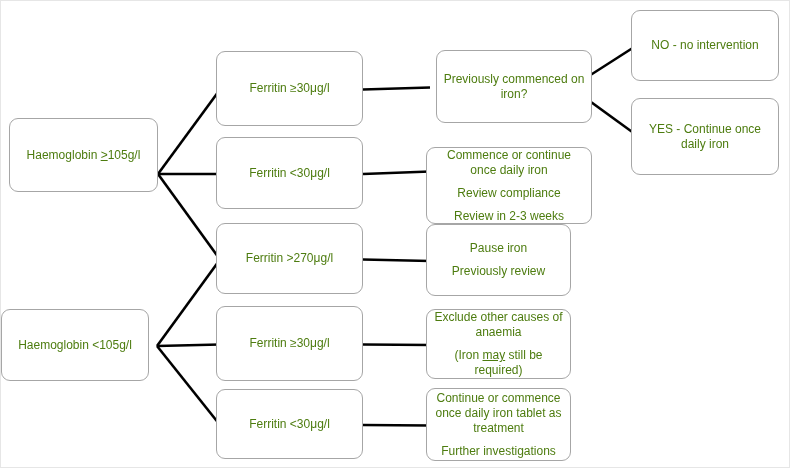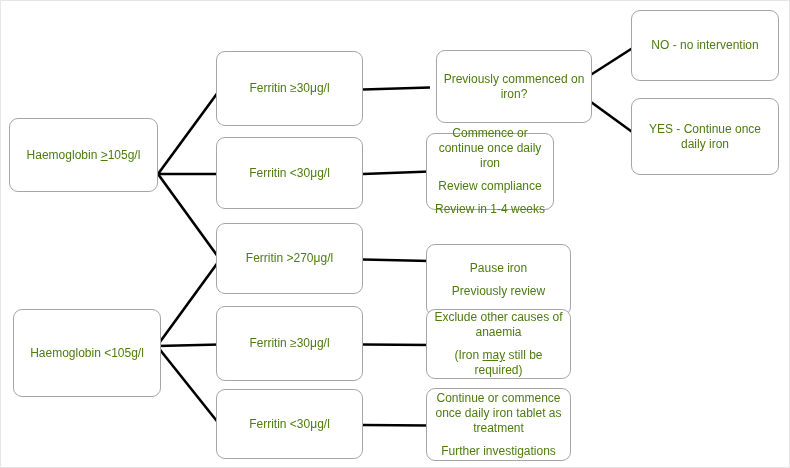--- a/index.html
+++ b/index.html
@@ -27,29 +27,29 @@
     font-size:12px;
     line-height:1.25;
     color:#4d7c0f;
     padding:4px 6px;
     z-index:1;
   }
   .node p{margin:4px 0;}
   .u{text-decoration:underline;}
   
   #n-hb_high{left:8px;   top:117px; width:149px; height:74px;}
-  #n-hb_low {left:12px;   top:308px; width:148px; height:88px;}
+  #n-hb_low {left:0;   top:308px; width:148px; height:72px;}
   #n-f1     {left:215px; top:50px;  width:147px; height:75px;}
   #n-f2     {left:215px; top:136px; width:147px; height:72px;}
   #n-f3     {left:215px; top:222px; width:147px; height:71px;}
   #n-f4     {left:215px; top:305px; width:147px; height:75px;}
   #n-f5     {left:215px; top:388px; width:147px; height:70px;}
   #n-a1     {left:435px; top:49px;  width:156px; height:73px;}
-  #n-a2     {left:425px; top:132px; width:128px; height:77px;}
-  #n-a3     {left:425px; top:223px; width:145px; height:72px;margin-top:20px;}
+  #n-a2     {left:425px; top:146px; width:166px; height:77px;}
+  #n-a3     {left:425px; top:223px; width:145px; height:72px;}
   #n-a4     {left:425px; top:308px; width:145px; height:70px;}
   #n-a5     {left:425px; top:387px; width:145px; height:73px;}
   #n-no     {left:630px; top:9px;   width:148px; height:71px;}
   #n-yes    {left:630px; top:97px;  width:148px; height:77px;}
 </style>
 </head>
 <body>
 
 <div id="canvas">
 
@@ -97,21 +97,21 @@
     <p>Ferritin &lt;30μg/l</p>
   </div>
 
   <div class="node" id="n-a1">
     <p>Previously commenced on iron?</p>
   </div>
 
   <div class="node" id="n-a2">
     <p>Commence or continue once daily iron</p>
     <p>Review compliance</p>
-    <p>Review in 1-4 weeks</p>
+    <p>Review in 2-3 weeks</p>
   </div>
 
   <div class="node" id="n-a3">
     <p>Pause iron</p>
     <p>Previously review</p>
   </div>
 
   <div class="node" id="n-a4">
     <p>Exclude other causes of anaemia</p>
     <p><span>(Iron </span><span class="u">may</span><span> still be required)</span></p>

